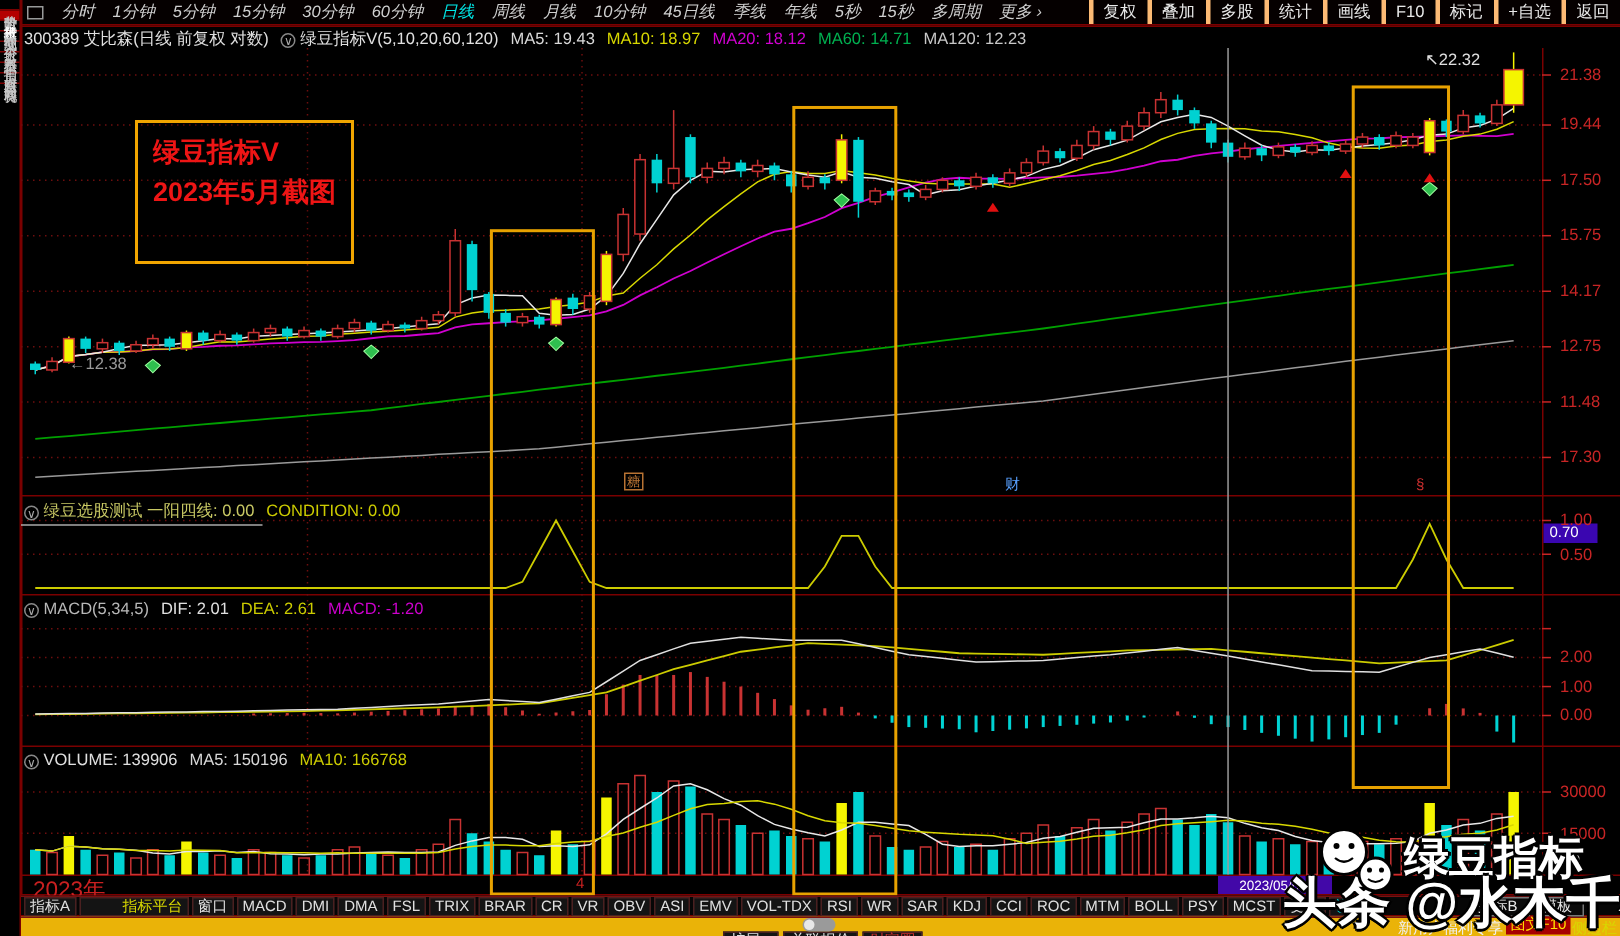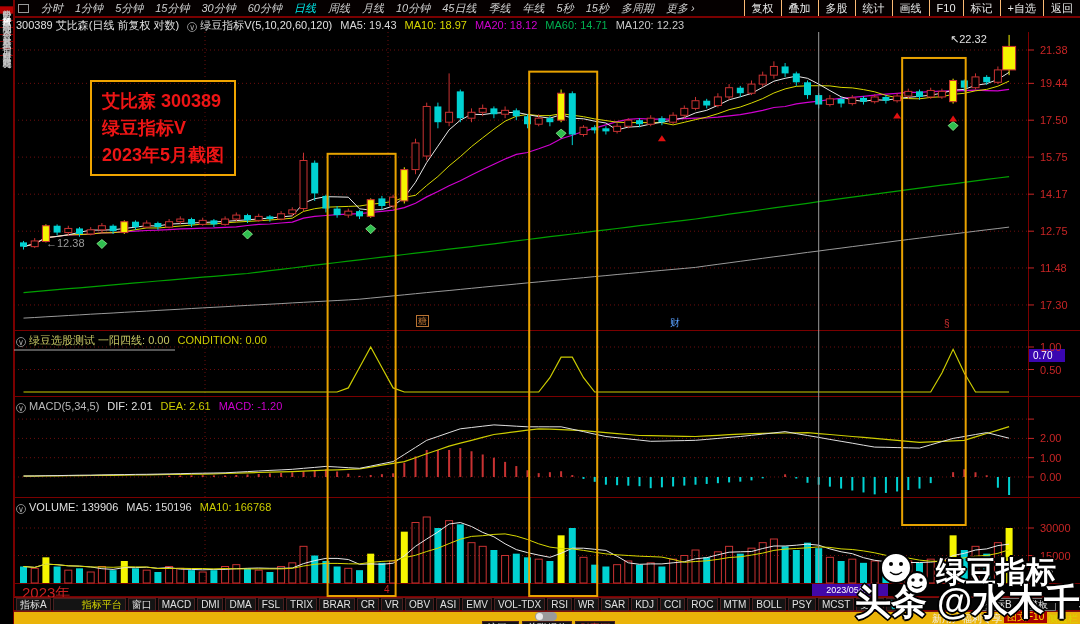--- a/index.html
+++ b/index.html
@@ -5,21 +5,21 @@
   html,body{margin:0;padding:0;background:#000;}
   *{box-sizing:border-box;}
   #screen{position:relative;width:1080px;height:624px;background:#000;overflow:hidden;
           font-family:"Liberation Sans","DejaVu Sans",sans-serif;color:#ccc;}
   
   #topbar{position:absolute;left:14px;top:0;width:1066px;height:17px;background:#050000;
           border-bottom:1px solid #7a0000;display:flex;align-items:center;font-size:11px;}
   .period{padding:0 6px;color:#cfcfcf;cursor:default;white-space:nowrap;line-height:16px;font-style:italic;}
   .period.active{color:#00e5e5;}
   #topbar-right{margin-left:auto;display:flex;}
-  .tbtn{padding:0 7px;border-left:1px solid #fdba74;color:#e8e8e8;white-space:nowrap;line-height:16px;}
+  .tbtn{padding:0 7px;border-left:3px solid #fdba74;color:#e8e8e8;white-space:nowrap;line-height:16px;}
   .sqicon{width:11px;height:9px;border:1px solid #999;margin:0 6px 0 4px;display:inline-block;}
   
   #sidebar{position:absolute;left:0;top:0;width:14px;height:624px;background:#000;border-right:1px solid #7a0000;}
   .side-tab{writing-mode:vertical-lr;text-orientation:upright;font-size:9px;color:#c8c8c8;
             width:13px;text-align:center;padding:3px 0;border-bottom:1px solid #7a0000;line-height:13px;}
   .side-tab.active{background:#b40000;color:#fff;}
   
   #infobar{position:absolute;left:16px;top:18px;height:14px;font-size:11px;white-space:nowrap;z-index:6;}
   .seg{margin-right:8px;}
   .circ{display:inline-block;width:10px;height:10px;border:1px solid #888;border-radius:50%;
@@ -523,21 +523,20 @@
       <div class="side-tab">同花资料</div>
     </div>
 
   <div id="infobar"><span class="seg" style="color: rgb(224, 224, 224);">300389 艾比森(日线 前复权 对数)</span><span class="circ">∨</span><span class="seg" style="color: rgb(224, 224, 224);">绿豆指标V(5,10,20,60,120)</span><span class="seg" style="color: rgb(216, 216, 216);">MA5: 19.43</span><span class="seg" style="color: rgb(216, 216, 0);">MA10: 18.97</span><span class="seg" style="color: rgb(208, 0, 208);">MA20: 18.12</span><span class="seg" style="color: rgb(0, 176, 80);">MA60: 14.71</span><span class="seg" style="color: rgb(200, 200, 200);">MA120: 12.23</span></div>
 
   <div class="pane-header" style="top:333px" id="pane2-header"><span class="circ">∨</span><span class="seg" style="color: rgb(200, 200, 100);">绿豆选股测试 一阳四线: 0.00</span><span class="seg" style="color: rgb(204, 204, 0);">CONDITION: 0.00</span></div>
   <div class="pane-header" style="top:400px" id="macd-header"><span class="circ">∨</span><span class="seg" style="color: rgb(184, 184, 184);">MACD(5,34,5)</span><span class="seg" style="color: rgb(224, 224, 224);">DIF: 2.01</span><span class="seg" style="color: rgb(204, 204, 0);">DEA: 2.61</span><span class="seg" style="color: rgb(204, 0, 204);">MACD: -1.20</span></div>
   <div class="pane-header" style="top:501px" id="vol-header"><span class="circ">∨</span><span class="seg" style="color: rgb(224, 224, 224);">VOLUME: 139906</span><span class="seg" style="color: rgb(216, 216, 216);">MA5: 150196</span><span class="seg" style="color: rgb(204, 204, 0);">MA10: 166768</span></div>
 
   <div id="ann">
-    <div class="ann-line">艾比森 300389</div>
     <div class="ann-line">绿豆指标V</div>
     <div class="ann-line">2023年5月截图</div>
   </div>
 
   <div class="flt" style="left:950px;top:33px;color:#e0e0e0;font-size:11px">↖22.32</div>
   <div class="flt" style="left:46px;top:237px;color:#9a9a9a;font-size:11px">←12.38</div>
   <div class="flt" style="left:22px;top:584px;color:#c82020;font-size:15px">2023年</div>
   <div class="flt" style="left:384px;top:584px;color:#c82020;font-size:10px">4</div>
   <div class="flt" style="left:416px;top:315px;color:#b87333;font-size:9px;border:1px solid #b87333;line-height:10px;padding:0 1px">糖</div>
   <div class="flt" style="left:670px;top:316px;color:#58a0ff;font-size:10px">财</div>

